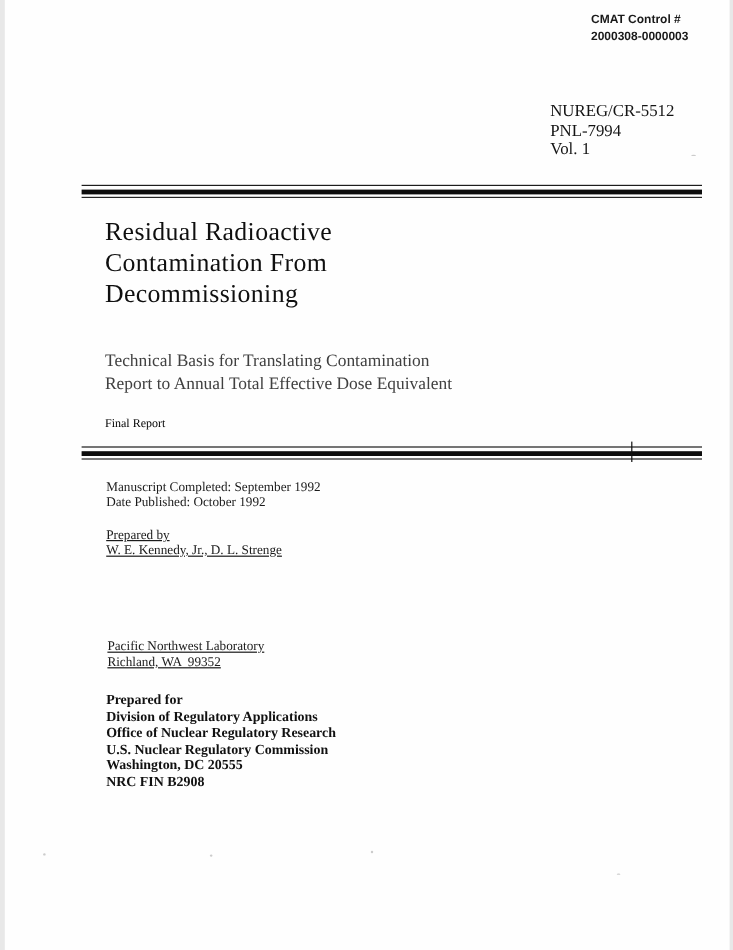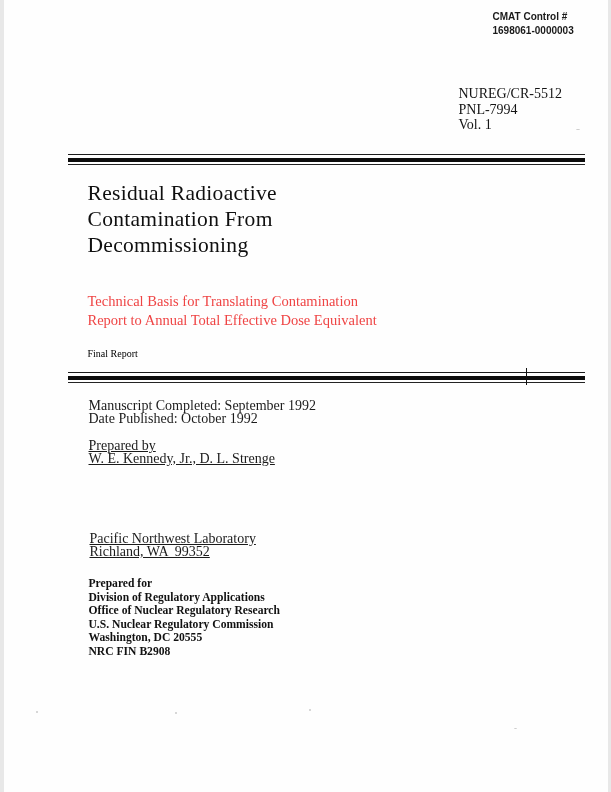--- a/index.html
+++ b/index.html
@@ -72,31 +72,31 @@
     line-height: 26px;
     letter-spacing: 0.3px;
     color: #0f0f0f;
   }
 
   
   .subtitle-block {
     left: 84px; top: 292px;
     font-size: 14.5px;
     line-height: 18.5px;
-    color: #ef4444;
+    color: #404040;
   }
   .report-type {
     left: 84px; top: 348px;
     font-size: 10px;
     color: #000000;
   }
 
   
   .small {
-    font-size: 14px;
+    font-size: 11px;
     line-height: 12.8px;
     color: #1b1b1b;
   }
   .pub-block      { left: 85px; top: 400px; }
   .prepared-by    { left: 85px; top: 440px; text-decoration: underline; }
   .nrc-contacts   { left: 85px; top: 485px; }
   .lab-block      { left: 86px; top: 533px; text-decoration: underline; }
 
   
   .prepared-for {
@@ -120,21 +120,21 @@
   .speck-4 { left: 510px; top: 728px; width: 3px; height: 1px; }
   .speck-5 { left: 572px; top: 129px; width: 4px; height: 1px; }
 </style>
 </head>
 <body>
 
 <div class="page">
 
   <div class="abs cmat">
     <div class="line">CMAT Control #</div>
-    <div class="line">1698061-0000003</div>
+    <div class="line">2000308-0000003</div>
   </div>
 
   <div class="abs report-ids">
     <div class="line">NUREG/CR-5512</div>
     <div class="line">PNL-7994</div>
     <div class="line">Vol. 1</div>
   </div>
 
   <div class="abs double-rule rule-1">
     <div class="thin-top"></div>

